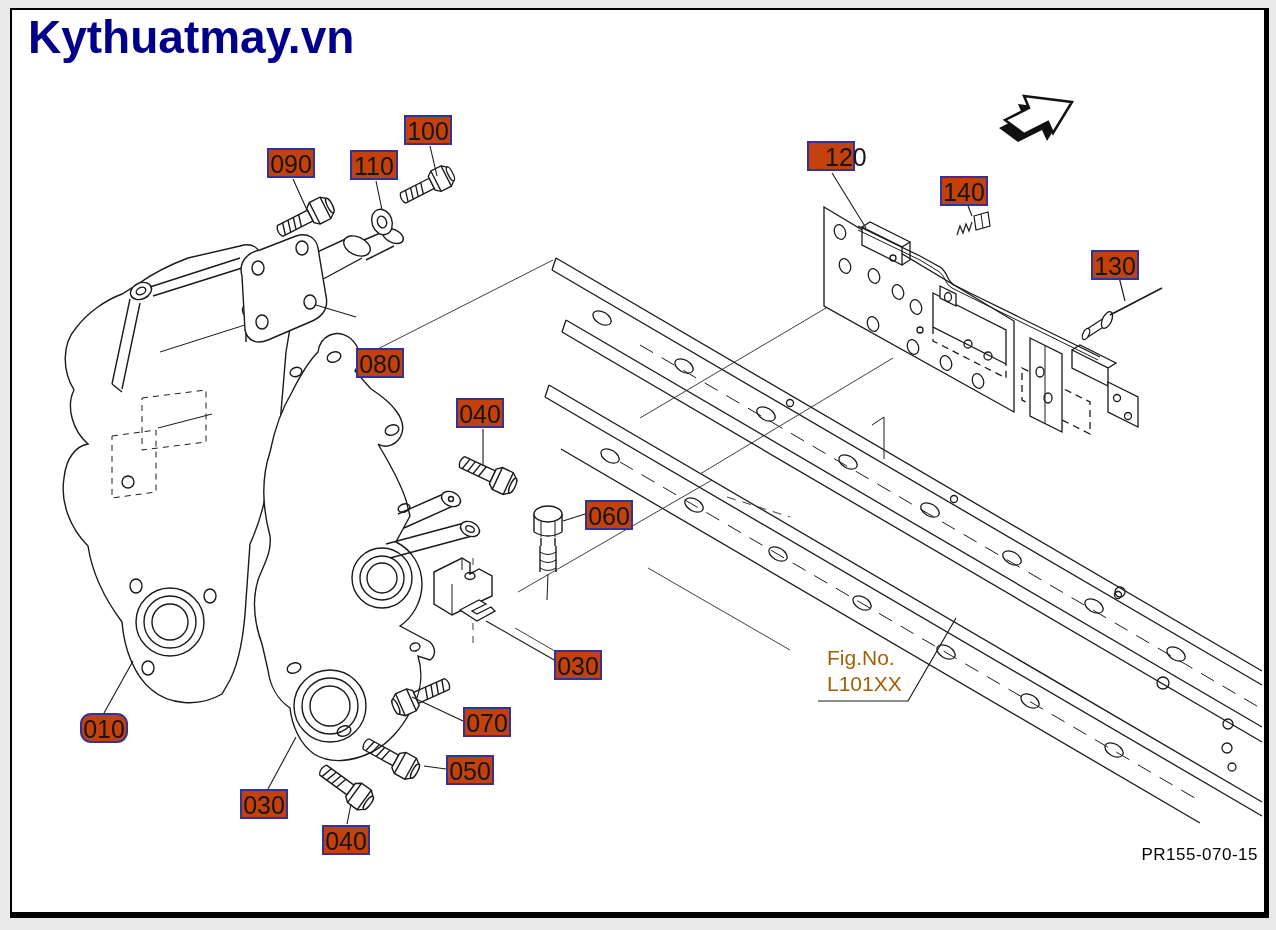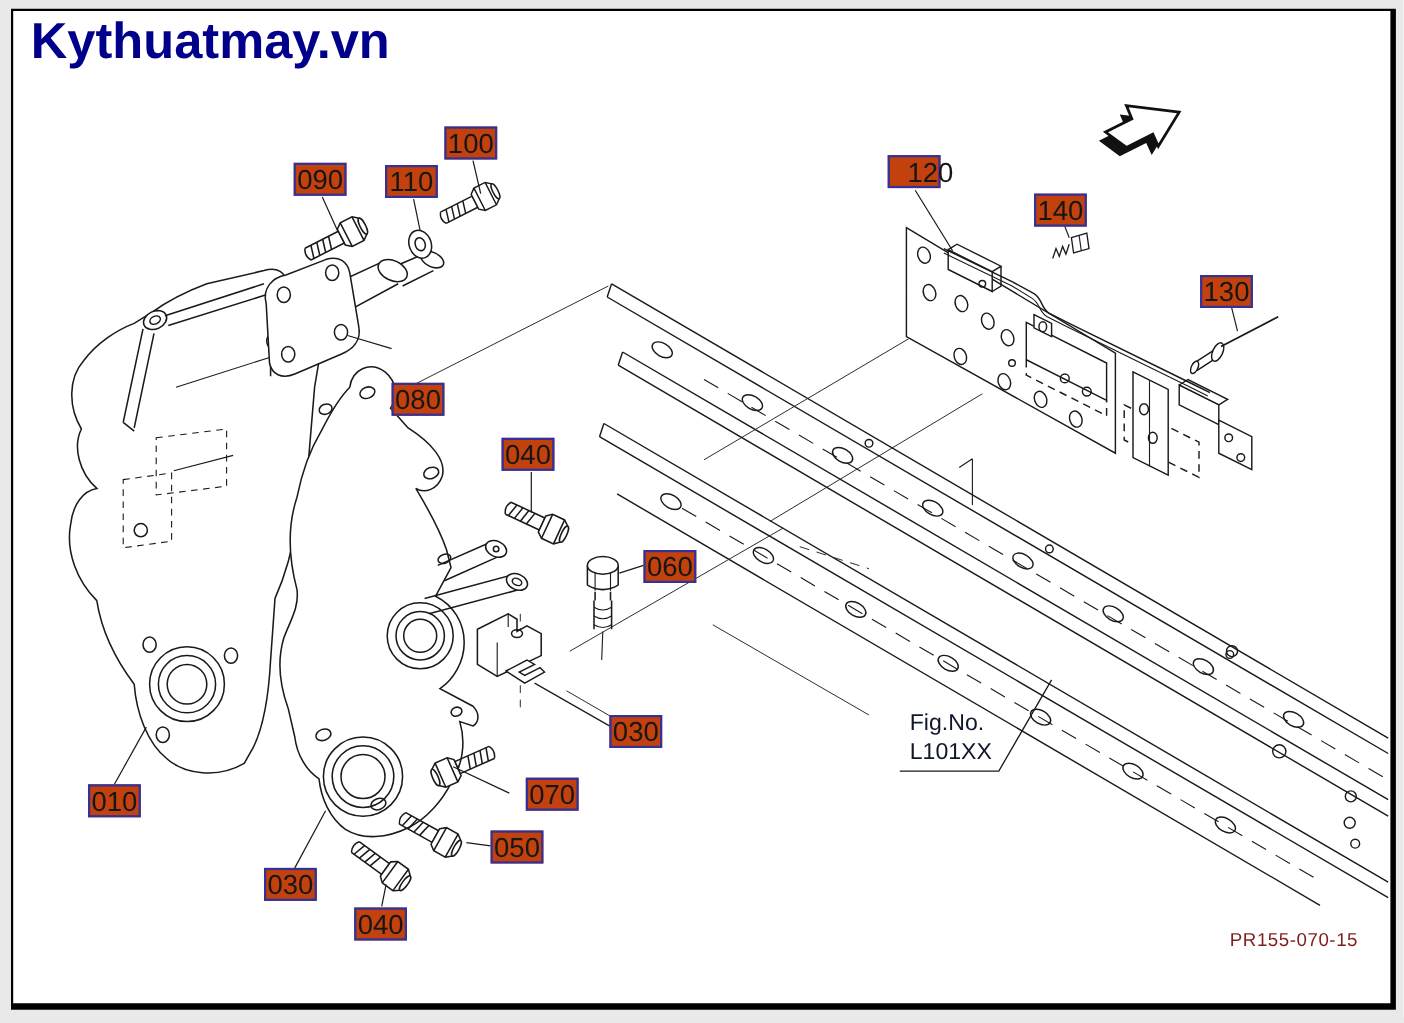--- a/index.html
+++ b/index.html
@@ -16,26 +16,26 @@
     border-right-width:5px;border-bottom-width:6px;
   }
   svg.art{position:absolute;left:0;top:0;width:1276px;height:930px;}
   .logo{
     position:absolute;left:28px;top:10px;
     font-size:46px;font-weight:bold;letter-spacing:0px;
     color:var(--logo-color,#00008B);
   }
   .figno{
     position:absolute;left:827px;top:645px;
-    font-size:21px;color:#0f172a;line-height:26px;white-space:nowrap;
+    font-size:21px;color:#a16207;line-height:26px;white-space:nowrap;
   }
   .figno .val{display:block;}
   .prnum{
     position:absolute;left:1118px;top:845px;width:140px;
-    font-size:17px;color:#7f1d1d;letter-spacing:0.5px;white-space:nowrap;
+    font-size:17px;color:#000000;text-align:right;letter-spacing:0.5px;white-space:nowrap;
   }
   .callout{
     position:absolute;width:48px;height:30px;
     border:2px solid var(--callout-border,#32329A);
     background:#c2410c;color:#161616;
     font-size:25px;line-height:28px;text-align:center;
     box-sizing:border-box;cursor:pointer;
   }
 </style>
 </head>
@@ -271,28 +271,28 @@
   <div class="logo">Kythuatmay.vn</div>
 
   <div class="figno">
     <span>Fig.No.</span>
     <span class="val">L101XX</span>
   </div>
 
   <div class="prnum">PR155-070-15</div>
 
   <div id="callouts">
-      <div class="callout" style="left: 80px; top: 713px;">010</div>
+      <div class="callout" style="left: 80px; top: 713px; border-radius: 11px;">010</div>
       <div class="callout" style="left: 240px; top: 789px;">030</div>
       <div class="callout" style="left: 554px; top: 650px;">030</div>
       <div class="callout" style="left: 456px; top: 398px;">040</div>
       <div class="callout" style="left: 322px; top: 825px;">040</div>
       <div class="callout" style="left: 446px; top: 755px;">050</div>
       <div class="callout" style="left: 585px; top: 500px;">060</div>
-      <div class="callout" style="left: 478px; top: 707px;">070</div>
+      <div class="callout" style="left: 463px; top: 707px;">070</div>
       <div class="callout" style="left: 356px; top: 304px; margin-top: 44px;">080</div>
       <div class="callout" style="left: 267px; top: 148px;">090</div>
       <div class="callout" style="left: 404px; top: 115px;">100</div>
       <div class="callout" style="left: 350px; top: 150px;">110</div>
       <div class="callout" style="left: 807px; top: 141px; padding-left: 16px;">120</div>
       <div class="callout" style="left: 1091px; top: 238px; margin-top: 12px;">130</div>
       <div class="callout" style="left: 940px; top: 144px; margin-top: 32px;">140</div>
     </div>
 </div>
 

